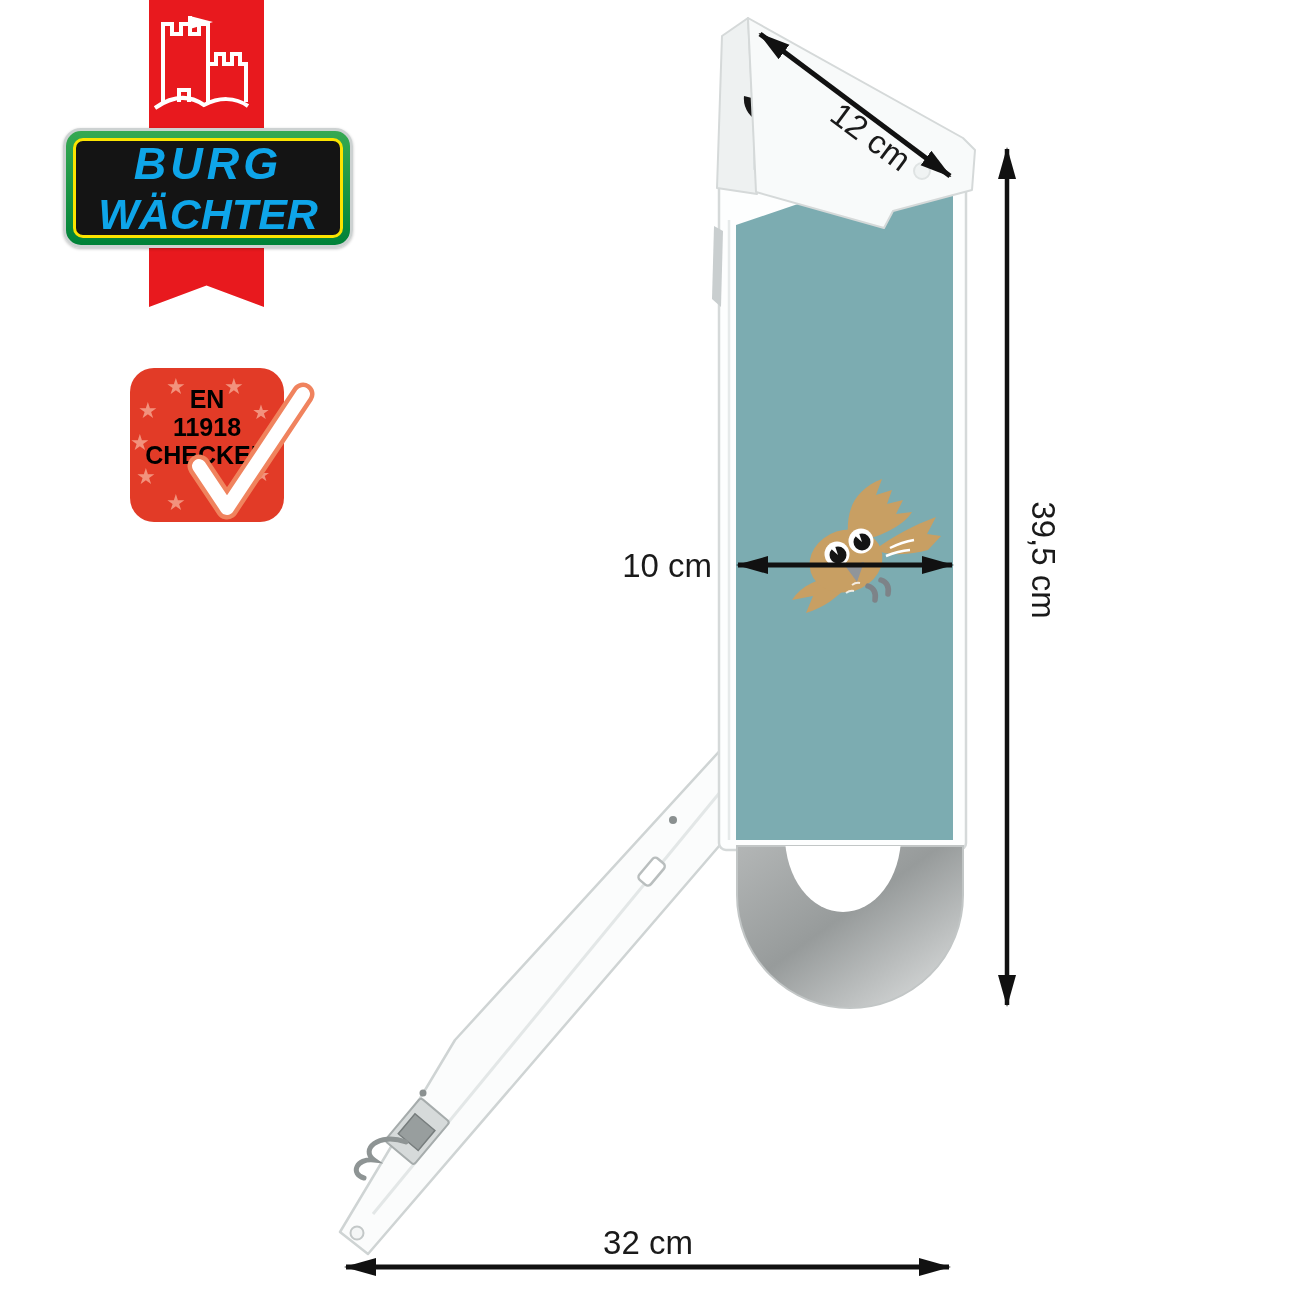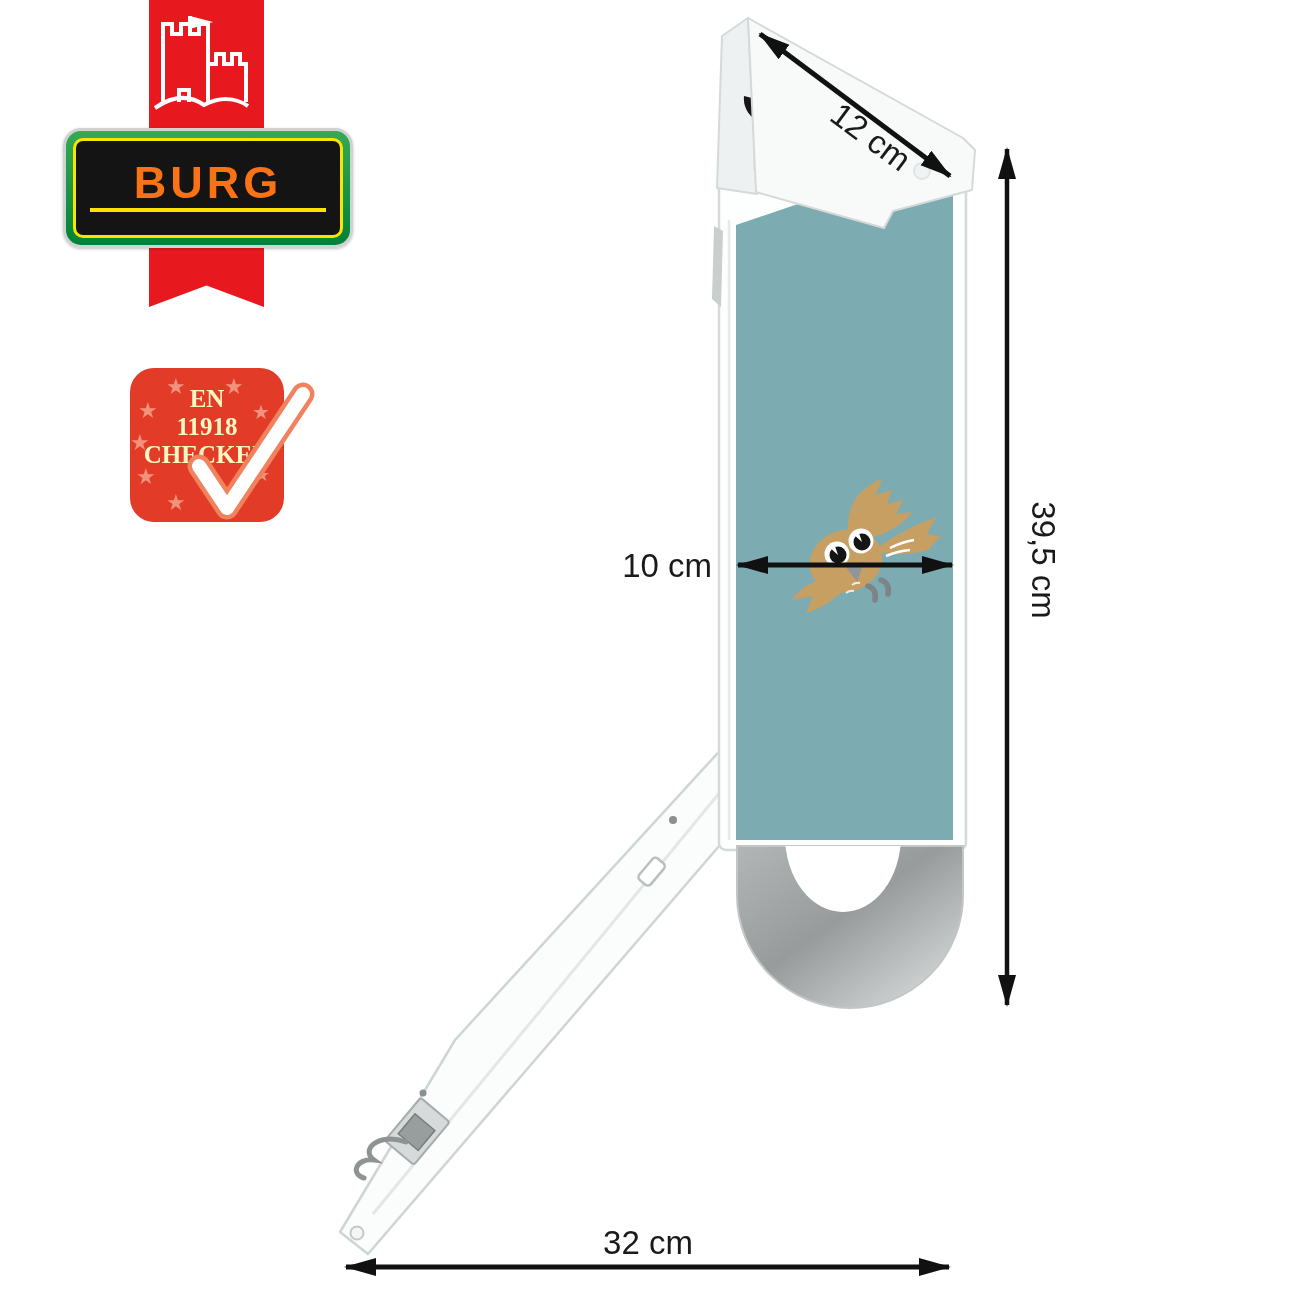--- a/index.html
+++ b/index.html
@@ -10,32 +10,32 @@
   .ribbon{position:absolute;left:149px;top:0;width:115px;height:307px;background:#e8191e;
           clip-path:polygon(0 0,100% 0,100% 100%,50% 93%,0 100%);}
   .ribbon svg{position:absolute;left:0;top:14px;}
   .plate{position:absolute;left:63px;top:128px;width:290px;height:120px;box-sizing:border-box;
          border:3px solid #cdd2d2;border-radius:18px;
          background:linear-gradient(180deg,#36a952,#008238);
          padding:7px;box-shadow:0 1px 3px rgba(0,0,0,.25);}
   .plate-inner{width:100%;height:100%;box-sizing:border-box;background:#141414;
          border:3px solid #fce400;border-radius:10px;display:flex;flex-direction:column;
          align-items:center;justify-content:center;padding:2px 4px;}
-  .brand-line{color:#f97316;font-weight:bold;line-height:1;white-space:nowrap;}
+  .brand-line{color:#0ea5e9;font-weight:bold;line-height:1;white-space:nowrap;font-style:italic;}
   .brand-line.l1{font-size:45px;letter-spacing:4px;}
   .brand-line.l2{font-size:43px;letter-spacing:0px;}
   .brand-divider{width:92%;height:4px;background:#fce400;margin:3px 0 4px 0;}
 
   
   .en-badge{position:absolute;left:130px;top:368px;width:154px;height:154px;border-radius:24px;
             background:#e23b27;z-index:1;}
   .en-badge .star{position:absolute;color:#f2927d;font-family:"DejaVu Sans",sans-serif;
                   line-height:1;user-select:none;}
-  .en-text{position:absolute;left:0;top:17px;width:100%;text-align:center;color:#fef9c3;
-           font-weight:bold;font-size:25px;line-height:28px;font-family:Liberation Serif, serif;}
+  .en-text{position:absolute;left:0;top:17px;width:100%;text-align:center;color:#000000;
+           font-weight:bold;font-size:25px;line-height:28px;}
   .check-svg{position:absolute;left:185px;top:378px;z-index:2;}
 
   
   .product-svg{position:absolute;left:0;top:0;}
   .dim-label{font-size:33px;fill:#1a1a1a;font-family:"Liberation Sans",sans-serif;}
 </style>
 </head>
 <body>
 
 <div class="canvas">
@@ -50,20 +50,21 @@
         <path d="M6,94 C26,80 42,82 55,91 C70,83 86,83 99,92"></path>
       </g>
       <path d="M41,2 L64,8 L41,15 Z" fill="#ffffff"></path>
     </svg>
   </div>
 
   <div class="plate">
     <div class="plate-inner">
       <div class="brand-line l1">BURG</div>
       <div class="brand-divider"></div>
+      <div class="brand-line l2">WÄCHTER</div>
     </div>
   </div>
 
   <div class="en-badge">
     <span class="star" style="left:36px;top:8px;font-size:22px;">★</span>
     <span class="star" style="left:94px;top:8px;font-size:22px;">★</span>
     <span class="star" style="left:8px;top:32px;font-size:22px;">★</span>
     <span class="star" style="left:122px;top:34px;font-size:20px;">★</span>
     <span class="star" style="left:0px;top:64px;font-size:22px;">★</span>
     <span class="star" style="left:132px;top:66px;font-size:20px;">★</span>

